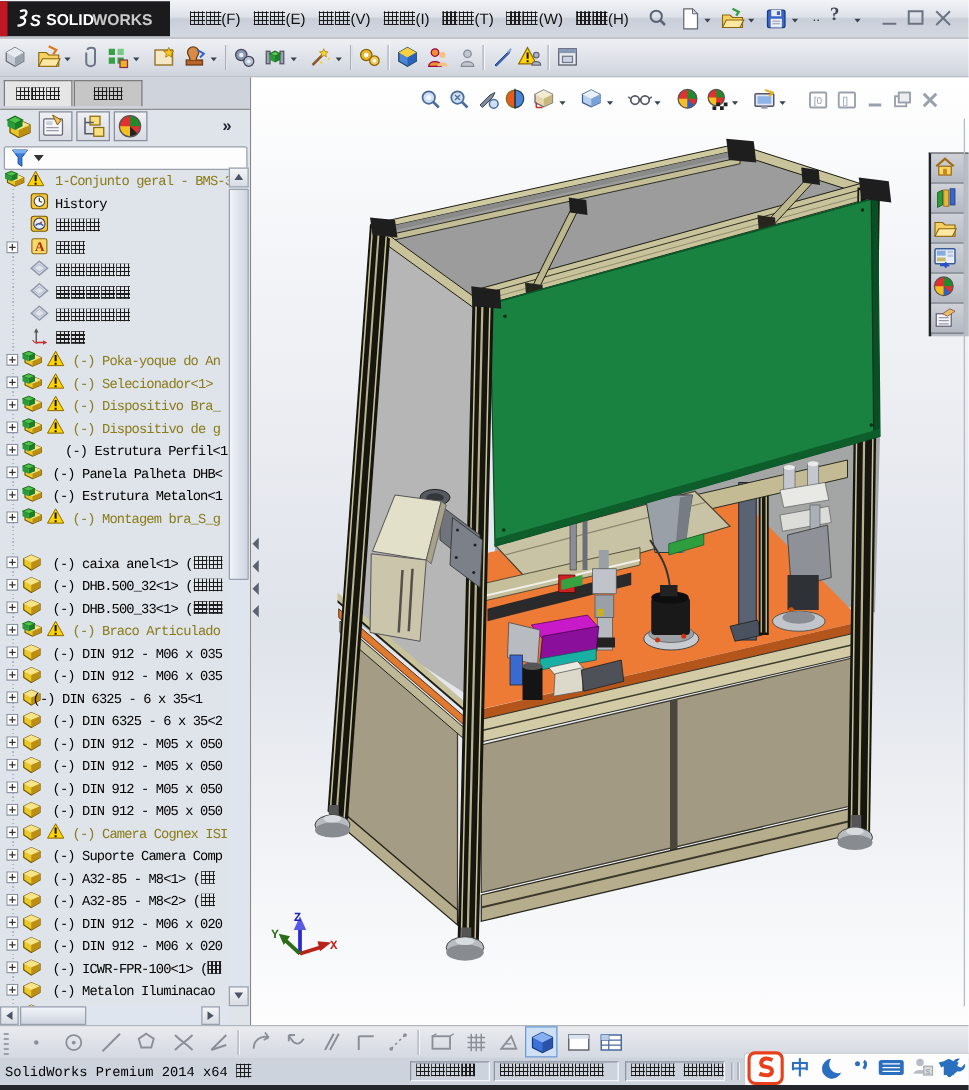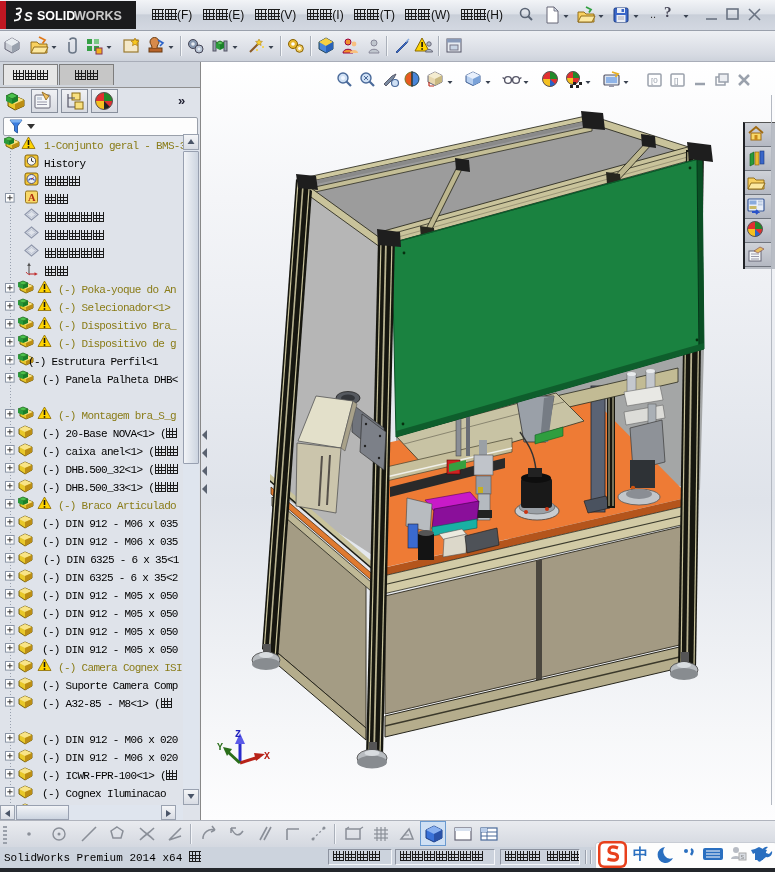--- a/index.html
+++ b/index.html
@@ -423,252 +423,255 @@
           <line x1="4.9" y1="2.2" x2="4.9" y2="7.4" stroke="#333" stroke-width="1"></line>
         </svg>
         <svg width="17" height="15" style="position:absolute;left:17px;top:1px">
           <polygon points="3,7 9,4 16,7 16,11 9,14 3,11" fill="#e8c82a" stroke="#6a5200" stroke-width="0.9"></polygon>
           <polygon points="3,7 9,4 16,7 9,10" fill="#f8e488"></polygon>
           <polygon points="9,10 16,7 16,11 9,14" fill="#bc8e14"></polygon>
           <polygon points="1,4 6,2 11,4 6,6" fill="#4cc24c" stroke="#1a6a1a" stroke-width="0.8"></polygon>
           <polygon points="1,4 6,6 6,10 1,8" fill="#2a9a3a"></polygon>
           <polygon points="6,6 11,4 11,8 6,10" fill="#188028"></polygon>
         </svg>
-        <span style="position:absolute;left:28px;top:3px;color:#000">(-) Estrutura Perfil&lt;1</span>
+        <span style="position:absolute;left:52px;top:3px;color:#000">(-) Estrutura Perfil&lt;1</span>
       </div>
 <div class="trow" style="top:234px;left:0;position:absolute;width:199px">
         <svg width="10" height="10" style="position:absolute;left:5px;top:5px">
           <rect x="0.5" y="0.5" width="8.6" height="8.6" fill="#fff" stroke="#8a94a4" stroke-width="1"></rect>
           <line x1="2.3" y1="4.8" x2="7.5" y2="4.8" stroke="#333" stroke-width="1"></line>
           <line x1="4.9" y1="2.2" x2="4.9" y2="7.4" stroke="#333" stroke-width="1"></line>
         </svg>
         <svg width="17" height="15" style="position:absolute;left:17px;top:1px">
           <polygon points="3,7 9,4 16,7 16,11 9,14 3,11" fill="#e8c82a" stroke="#6a5200" stroke-width="0.9"></polygon>
           <polygon points="3,7 9,4 16,7 9,10" fill="#f8e488"></polygon>
           <polygon points="9,10 16,7 16,11 9,14" fill="#bc8e14"></polygon>
           <polygon points="1,4 6,2 11,4 6,6" fill="#4cc24c" stroke="#1a6a1a" stroke-width="0.8"></polygon>
           <polygon points="1,4 6,6 6,10 1,8" fill="#2a9a3a"></polygon>
           <polygon points="6,6 11,4 11,8 6,10" fill="#188028"></polygon>
         </svg>
         <span style="position:absolute;left:42px;top:3px;color:#000">(-) Panela Palheta DHB&lt;</span>
       </div>
-<div class="trow" style="top:270px;left:0;position:absolute;width:172px">
+<div class="trow" style="top:252px;left:0;position:absolute;width:183px">
         <svg width="10" height="10" style="position:absolute;left:5px;top:5px">
           <rect x="0.5" y="0.5" width="8.6" height="8.6" fill="#fff" stroke="#8a94a4" stroke-width="1"></rect>
           <line x1="2.3" y1="4.8" x2="7.5" y2="4.8" stroke="#333" stroke-width="1"></line>
           <line x1="4.9" y1="2.2" x2="4.9" y2="7.4" stroke="#333" stroke-width="1"></line>
         </svg>
         <svg width="17" height="15" style="position:absolute;left:17px;top:1px">
           <polygon points="3,7 9,4 16,7 16,11 9,14 3,11" fill="#e8c82a" stroke="#6a5200" stroke-width="0.9"></polygon>
           <polygon points="3,7 9,4 16,7 9,10" fill="#f8e488"></polygon>
           <polygon points="9,10 16,7 16,11 9,14" fill="#bc8e14"></polygon>
           <polygon points="1,4 6,2 11,4 6,6" fill="#4cc24c" stroke="#1a6a1a" stroke-width="0.8"></polygon>
           <polygon points="1,4 6,6 6,10 1,8" fill="#2a9a3a"></polygon>
           <polygon points="6,6 11,4 11,8 6,10" fill="#188028"></polygon>
         </svg>
-        <svg width="15" height="14" style="position:absolute;left:37px;top:2px">
-          <polygon points="7.5,1 14,12.5 1,12.5" fill="#ffd400" stroke="#8a6a00" stroke-width="0.8"></polygon>
-          <rect x="6.7" y="4" width="1.6" height="5" fill="#111"></rect>
-          <rect x="6.7" y="10.2" width="1.6" height="1.6" fill="#111"></rect>
-        </svg>
-        <span style="position:absolute;left:58px;top:3px;color:#8a7c18">(-) Montagem bra_S_g</span>
-      </div>
-<div class="trow" style="top:288px;left:0;position:absolute;width:183px">
-        <svg width="10" height="10" style="position:absolute;left:5px;top:5px">
-          <rect x="0.5" y="0.5" width="8.6" height="8.6" fill="#fff" stroke="#8a94a4" stroke-width="1"></rect>
-          <line x1="2.3" y1="4.8" x2="7.5" y2="4.8" stroke="#333" stroke-width="1"></line>
-          <line x1="4.9" y1="2.2" x2="4.9" y2="7.4" stroke="#333" stroke-width="1"></line>
-        </svg>
-        <svg width="17" height="15" style="position:absolute;left:17px;top:2px">
-          <polygon points="2,5 8,2 15,5 15,10 8,14 2,10" fill="#e8c82a" stroke="#6a5200" stroke-width="0.9"></polygon>
-          <polygon points="2,5 8,2 15,5 8,8" fill="#f8e488"></polygon>
-          <polygon points="8,8 15,5 15,10 8,14" fill="#bc8e14"></polygon>
-        </svg>
-        <span style="position:absolute;left:42px;top:3px;color:#000">(-) 20-Base NOVA&lt;1&gt; (<i class="zh z11"></i></span>
-      </div>
-<div class="trow" style="top:306px;left:0;position:absolute;width:183px">
-        <svg width="10" height="10" style="position:absolute;left:5px;top:5px">
-          <rect x="0.5" y="0.5" width="8.6" height="8.6" fill="#fff" stroke="#8a94a4" stroke-width="1"></rect>
-          <line x1="2.3" y1="4.8" x2="7.5" y2="4.8" stroke="#333" stroke-width="1"></line>
-          <line x1="4.9" y1="2.2" x2="4.9" y2="7.4" stroke="#333" stroke-width="1"></line>
-        </svg>
-        <svg width="17" height="15" style="position:absolute;left:17px;top:2px">
-          <polygon points="2,5 8,2 15,5 15,10 8,14 2,10" fill="#e8c82a" stroke="#6a5200" stroke-width="0.9"></polygon>
-          <polygon points="2,5 8,2 15,5 8,8" fill="#f8e488"></polygon>
-          <polygon points="8,8 15,5 15,10 8,14" fill="#bc8e14"></polygon>
-        </svg>
-        <span style="position:absolute;left:42px;top:3px;color:#000">(-) caixa anel&lt;1&gt; (<i class="zh z11"></i><i class="zh z11"></i></span>
-      </div>
-<div class="trow" style="top:324px;left:0;position:absolute;width:183px">
-        <svg width="10" height="10" style="position:absolute;left:5px;top:5px">
-          <rect x="0.5" y="0.5" width="8.6" height="8.6" fill="#fff" stroke="#8a94a4" stroke-width="1"></rect>
-          <line x1="2.3" y1="4.8" x2="7.5" y2="4.8" stroke="#333" stroke-width="1"></line>
-          <line x1="4.9" y1="2.2" x2="4.9" y2="7.4" stroke="#333" stroke-width="1"></line>
-        </svg>
-        <svg width="17" height="15" style="position:absolute;left:17px;top:2px">
-          <polygon points="2,5 8,2 15,5 15,10 8,14 2,10" fill="#e8c82a" stroke="#6a5200" stroke-width="0.9"></polygon>
-          <polygon points="2,5 8,2 15,5 8,8" fill="#f8e488"></polygon>
-          <polygon points="8,8 15,5 15,10 8,14" fill="#bc8e14"></polygon>
-        </svg>
-        <span style="position:absolute;left:42px;top:3px;color:#000">(-) DHB.500_32&lt;1&gt; (<i class="zh z11"></i><i class="zh z11"></i></span>
-      </div>
-<div class="trow" style="top:342px;left:0;position:absolute;width:183px">
-        <svg width="10" height="10" style="position:absolute;left:5px;top:5px">
-          <rect x="0.5" y="0.5" width="8.6" height="8.6" fill="#fff" stroke="#8a94a4" stroke-width="1"></rect>
-          <line x1="2.3" y1="4.8" x2="7.5" y2="4.8" stroke="#333" stroke-width="1"></line>
-          <line x1="4.9" y1="2.2" x2="4.9" y2="7.4" stroke="#333" stroke-width="1"></line>
-        </svg>
-        <svg width="17" height="15" style="position:absolute;left:17px;top:2px">
-          <polygon points="2,5 8,2 15,5 15,10 8,14 2,10" fill="#e8c82a" stroke="#6a5200" stroke-width="0.9"></polygon>
-          <polygon points="2,5 8,2 15,5 8,8" fill="#f8e488"></polygon>
-          <polygon points="8,8 15,5 15,10 8,14" fill="#bc8e14"></polygon>
-        </svg>
-        <span style="position:absolute;left:42px;top:3px;color:#000">(-) DHB.500_33&lt;1&gt; (<i class="zh z11"></i><i class="zh z11"></i></span>
-      </div>
-<div class="trow" style="top:360px;left:0;position:absolute;width:183px">
+        <span style="position:absolute;left:42px;top:3px;color:#000">(-) Estrutura Metalon&lt;1</span>
+      </div>
+<div class="trow" style="top:270px;left:0;position:absolute;width:172px">
         <svg width="10" height="10" style="position:absolute;left:5px;top:5px">
           <rect x="0.5" y="0.5" width="8.6" height="8.6" fill="#fff" stroke="#8a94a4" stroke-width="1"></rect>
           <line x1="2.3" y1="4.8" x2="7.5" y2="4.8" stroke="#333" stroke-width="1"></line>
           <line x1="4.9" y1="2.2" x2="4.9" y2="7.4" stroke="#333" stroke-width="1"></line>
         </svg>
         <svg width="17" height="15" style="position:absolute;left:17px;top:1px">
           <polygon points="3,7 9,4 16,7 16,11 9,14 3,11" fill="#e8c82a" stroke="#6a5200" stroke-width="0.9"></polygon>
           <polygon points="3,7 9,4 16,7 9,10" fill="#f8e488"></polygon>
           <polygon points="9,10 16,7 16,11 9,14" fill="#bc8e14"></polygon>
           <polygon points="1,4 6,2 11,4 6,6" fill="#4cc24c" stroke="#1a6a1a" stroke-width="0.8"></polygon>
           <polygon points="1,4 6,6 6,10 1,8" fill="#2a9a3a"></polygon>
           <polygon points="6,6 11,4 11,8 6,10" fill="#188028"></polygon>
         </svg>
         <svg width="15" height="14" style="position:absolute;left:37px;top:2px">
           <polygon points="7.5,1 14,12.5 1,12.5" fill="#ffd400" stroke="#8a6a00" stroke-width="0.8"></polygon>
           <rect x="6.7" y="4" width="1.6" height="5" fill="#111"></rect>
           <rect x="6.7" y="10.2" width="1.6" height="1.6" fill="#111"></rect>
         </svg>
-        <span style="position:absolute;left:58px;top:3px;color:#8a7c18">(-) Braco Articulado</span>
-      </div>
-<div class="trow" style="top:378px;left:0;position:absolute;width:183px">
-        <svg width="10" height="10" style="position:absolute;left:5px;top:5px">
-          <rect x="0.5" y="0.5" width="8.6" height="8.6" fill="#fff" stroke="#8a94a4" stroke-width="1"></rect>
-          <line x1="2.3" y1="4.8" x2="7.5" y2="4.8" stroke="#333" stroke-width="1"></line>
-          <line x1="4.9" y1="2.2" x2="4.9" y2="7.4" stroke="#333" stroke-width="1"></line>
-        </svg>
-        <svg width="17" height="15" style="position:absolute;left:17px;top:2px">
-          <polygon points="2,5 8,2 15,5 15,10 8,14 2,10" fill="#e8c82a" stroke="#6a5200" stroke-width="0.9"></polygon>
-          <polygon points="2,5 8,2 15,5 8,8" fill="#f8e488"></polygon>
-          <polygon points="8,8 15,5 15,10 8,14" fill="#bc8e14"></polygon>
-        </svg>
-        <span style="position:absolute;left:42px;top:3px;color:#000">(-) DIN 912 - M06 x 035</span>
-      </div>
-<div class="trow" style="top:396px;left:0;position:absolute;width:183px">
-        <svg width="10" height="10" style="position:absolute;left:5px;top:5px">
-          <rect x="0.5" y="0.5" width="8.6" height="8.6" fill="#fff" stroke="#8a94a4" stroke-width="1"></rect>
-          <line x1="2.3" y1="4.8" x2="7.5" y2="4.8" stroke="#333" stroke-width="1"></line>
-          <line x1="4.9" y1="2.2" x2="4.9" y2="7.4" stroke="#333" stroke-width="1"></line>
-        </svg>
-        <svg width="17" height="15" style="position:absolute;left:17px;top:2px">
-          <polygon points="2,5 8,2 15,5 15,10 8,14 2,10" fill="#e8c82a" stroke="#6a5200" stroke-width="0.9"></polygon>
-          <polygon points="2,5 8,2 15,5 8,8" fill="#f8e488"></polygon>
-          <polygon points="8,8 15,5 15,10 8,14" fill="#bc8e14"></polygon>
-        </svg>
-        <span style="position:absolute;left:42px;top:3px;color:#000">(-) DIN 912 - M06 x 035</span>
-      </div>
-<div class="trow" style="top:414px;left:0;position:absolute;width:183px">
-        <svg width="10" height="10" style="position:absolute;left:5px;top:5px">
-          <rect x="0.5" y="0.5" width="8.6" height="8.6" fill="#fff" stroke="#8a94a4" stroke-width="1"></rect>
-          <line x1="2.3" y1="4.8" x2="7.5" y2="4.8" stroke="#333" stroke-width="1"></line>
-          <line x1="4.9" y1="2.2" x2="4.9" y2="7.4" stroke="#333" stroke-width="1"></line>
-        </svg>
-        <svg width="17" height="15" style="position:absolute;left:17px;top:2px">
-          <polygon points="2,5 8,2 15,5 15,10 8,14 2,10" fill="#e8c82a" stroke="#6a5200" stroke-width="0.9"></polygon>
-          <polygon points="2,5 8,2 15,5 8,8" fill="#f8e488"></polygon>
-          <polygon points="8,8 15,5 15,10 8,14" fill="#bc8e14"></polygon>
-        </svg>
-        <span style="position:absolute;left:43px;top:3px;color:#000">(-) DIN 6325 - 6 x 35&lt;1</span>
-      </div>
-<div class="trow" style="top:432px;left:0;position:absolute;width:183px">
-        <svg width="10" height="10" style="position:absolute;left:5px;top:5px">
-          <rect x="0.5" y="0.5" width="8.6" height="8.6" fill="#fff" stroke="#8a94a4" stroke-width="1"></rect>
-          <line x1="2.3" y1="4.8" x2="7.5" y2="4.8" stroke="#333" stroke-width="1"></line>
-          <line x1="4.9" y1="2.2" x2="4.9" y2="7.4" stroke="#333" stroke-width="1"></line>
-        </svg>
-        <svg width="17" height="15" style="position:absolute;left:17px;top:2px">
-          <polygon points="2,5 8,2 15,5 15,10 8,14 2,10" fill="#e8c82a" stroke="#6a5200" stroke-width="0.9"></polygon>
-          <polygon points="2,5 8,2 15,5 8,8" fill="#f8e488"></polygon>
-          <polygon points="8,8 15,5 15,10 8,14" fill="#bc8e14"></polygon>
-        </svg>
-        <span style="position:absolute;left:42px;top:3px;color:#000">(-) DIN 6325 - 6 x 35&lt;2</span>
-      </div>
-<div class="trow" style="top:450px;left:0;position:absolute;width:183px">
-        <svg width="10" height="10" style="position:absolute;left:5px;top:5px">
-          <rect x="0.5" y="0.5" width="8.6" height="8.6" fill="#fff" stroke="#8a94a4" stroke-width="1"></rect>
-          <line x1="2.3" y1="4.8" x2="7.5" y2="4.8" stroke="#333" stroke-width="1"></line>
-          <line x1="4.9" y1="2.2" x2="4.9" y2="7.4" stroke="#333" stroke-width="1"></line>
-        </svg>
-        <svg width="17" height="15" style="position:absolute;left:17px;top:2px">
-          <polygon points="2,5 8,2 15,5 15,10 8,14 2,10" fill="#e8c82a" stroke="#6a5200" stroke-width="0.9"></polygon>
-          <polygon points="2,5 8,2 15,5 8,8" fill="#f8e488"></polygon>
-          <polygon points="8,8 15,5 15,10 8,14" fill="#bc8e14"></polygon>
-        </svg>
-        <span style="position:absolute;left:42px;top:3px;color:#000">(-) DIN 912 - M05 x 050</span>
-      </div>
-<div class="trow" style="top:468px;left:0;position:absolute;width:183px">
-        <svg width="10" height="10" style="position:absolute;left:5px;top:5px">
-          <rect x="0.5" y="0.5" width="8.6" height="8.6" fill="#fff" stroke="#8a94a4" stroke-width="1"></rect>
-          <line x1="2.3" y1="4.8" x2="7.5" y2="4.8" stroke="#333" stroke-width="1"></line>
-          <line x1="4.9" y1="2.2" x2="4.9" y2="7.4" stroke="#333" stroke-width="1"></line>
-        </svg>
-        <svg width="17" height="15" style="position:absolute;left:17px;top:2px">
-          <polygon points="2,5 8,2 15,5 15,10 8,14 2,10" fill="#e8c82a" stroke="#6a5200" stroke-width="0.9"></polygon>
-          <polygon points="2,5 8,2 15,5 8,8" fill="#f8e488"></polygon>
-          <polygon points="8,8 15,5 15,10 8,14" fill="#bc8e14"></polygon>
-        </svg>
-        <span style="position:absolute;left:42px;top:3px;color:#000">(-) DIN 912 - M05 x 050</span>
-      </div>
-<div class="trow" style="top:486px;left:0;position:absolute;width:183px">
-        <svg width="10" height="10" style="position:absolute;left:5px;top:5px">
-          <rect x="0.5" y="0.5" width="8.6" height="8.6" fill="#fff" stroke="#8a94a4" stroke-width="1"></rect>
-          <line x1="2.3" y1="4.8" x2="7.5" y2="4.8" stroke="#333" stroke-width="1"></line>
-          <line x1="4.9" y1="2.2" x2="4.9" y2="7.4" stroke="#333" stroke-width="1"></line>
-        </svg>
-        <svg width="17" height="15" style="position:absolute;left:17px;top:2px">
-          <polygon points="2,5 8,2 15,5 15,10 8,14 2,10" fill="#e8c82a" stroke="#6a5200" stroke-width="0.9"></polygon>
-          <polygon points="2,5 8,2 15,5 8,8" fill="#f8e488"></polygon>
-          <polygon points="8,8 15,5 15,10 8,14" fill="#bc8e14"></polygon>
-        </svg>
-        <span style="position:absolute;left:42px;top:3px;color:#000">(-) DIN 912 - M05 x 050</span>
-      </div>
-<div class="trow" style="top:504px;left:0;position:absolute;width:183px">
-        <svg width="10" height="10" style="position:absolute;left:5px;top:5px">
-          <rect x="0.5" y="0.5" width="8.6" height="8.6" fill="#fff" stroke="#8a94a4" stroke-width="1"></rect>
-          <line x1="2.3" y1="4.8" x2="7.5" y2="4.8" stroke="#333" stroke-width="1"></line>
-          <line x1="4.9" y1="2.2" x2="4.9" y2="7.4" stroke="#333" stroke-width="1"></line>
-        </svg>
-        <svg width="17" height="15" style="position:absolute;left:17px;top:2px">
-          <polygon points="2,5 8,2 15,5 15,10 8,14 2,10" fill="#e8c82a" stroke="#6a5200" stroke-width="0.9"></polygon>
-          <polygon points="2,5 8,2 15,5 8,8" fill="#f8e488"></polygon>
-          <polygon points="8,8 15,5 15,10 8,14" fill="#bc8e14"></polygon>
-        </svg>
-        <span style="position:absolute;left:42px;top:3px;color:#000">(-) DIN 912 - M05 x 050</span>
-      </div>
-<div class="trow" style="top:522px;left:0;position:absolute;width:183px">
-        <svg width="10" height="10" style="position:absolute;left:5px;top:5px">
-          <rect x="0.5" y="0.5" width="8.6" height="8.6" fill="#fff" stroke="#8a94a4" stroke-width="1"></rect>
-          <line x1="2.3" y1="4.8" x2="7.5" y2="4.8" stroke="#333" stroke-width="1"></line>
-          <line x1="4.9" y1="2.2" x2="4.9" y2="7.4" stroke="#333" stroke-width="1"></line>
-        </svg>
-        <svg width="17" height="15" style="position:absolute;left:17px;top:2px">
-          <polygon points="2,5 8,2 15,5 15,10 8,14 2,10" fill="#e8c82a" stroke="#6a5200" stroke-width="0.9"></polygon>
-          <polygon points="2,5 8,2 15,5 8,8" fill="#f8e488"></polygon>
-          <polygon points="8,8 15,5 15,10 8,14" fill="#bc8e14"></polygon>
+        <span style="position:absolute;left:58px;top:3px;color:#8a7c18">(-) Montagem bra_S_g</span>
+      </div>
+<div class="trow" style="top:306px;left:0;position:absolute;width:183px">
+        <svg width="10" height="10" style="position:absolute;left:5px;top:5px">
+          <rect x="0.5" y="0.5" width="8.6" height="8.6" fill="#fff" stroke="#8a94a4" stroke-width="1"></rect>
+          <line x1="2.3" y1="4.8" x2="7.5" y2="4.8" stroke="#333" stroke-width="1"></line>
+          <line x1="4.9" y1="2.2" x2="4.9" y2="7.4" stroke="#333" stroke-width="1"></line>
+        </svg>
+        <svg width="17" height="15" style="position:absolute;left:17px;top:2px">
+          <polygon points="2,5 8,2 15,5 15,10 8,14 2,10" fill="#e8c82a" stroke="#6a5200" stroke-width="0.9"></polygon>
+          <polygon points="2,5 8,2 15,5 8,8" fill="#f8e488"></polygon>
+          <polygon points="8,8 15,5 15,10 8,14" fill="#bc8e14"></polygon>
+        </svg>
+        <span style="position:absolute;left:42px;top:3px;color:#000">(-) caixa anel&lt;1&gt; (<i class="zh z11"></i><i class="zh z11"></i></span>
+      </div>
+<div class="trow" style="top:324px;left:0;position:absolute;width:183px">
+        <svg width="10" height="10" style="position:absolute;left:5px;top:5px">
+          <rect x="0.5" y="0.5" width="8.6" height="8.6" fill="#fff" stroke="#8a94a4" stroke-width="1"></rect>
+          <line x1="2.3" y1="4.8" x2="7.5" y2="4.8" stroke="#333" stroke-width="1"></line>
+          <line x1="4.9" y1="2.2" x2="4.9" y2="7.4" stroke="#333" stroke-width="1"></line>
+        </svg>
+        <svg width="17" height="15" style="position:absolute;left:17px;top:2px">
+          <polygon points="2,5 8,2 15,5 15,10 8,14 2,10" fill="#e8c82a" stroke="#6a5200" stroke-width="0.9"></polygon>
+          <polygon points="2,5 8,2 15,5 8,8" fill="#f8e488"></polygon>
+          <polygon points="8,8 15,5 15,10 8,14" fill="#bc8e14"></polygon>
+        </svg>
+        <span style="position:absolute;left:42px;top:3px;color:#000">(-) DHB.500_32&lt;1&gt; (<i class="zh z11"></i><i class="zh z11"></i></span>
+      </div>
+<div class="trow" style="top:342px;left:0;position:absolute;width:183px">
+        <svg width="10" height="10" style="position:absolute;left:5px;top:5px">
+          <rect x="0.5" y="0.5" width="8.6" height="8.6" fill="#fff" stroke="#8a94a4" stroke-width="1"></rect>
+          <line x1="2.3" y1="4.8" x2="7.5" y2="4.8" stroke="#333" stroke-width="1"></line>
+          <line x1="4.9" y1="2.2" x2="4.9" y2="7.4" stroke="#333" stroke-width="1"></line>
+        </svg>
+        <svg width="17" height="15" style="position:absolute;left:17px;top:2px">
+          <polygon points="2,5 8,2 15,5 15,10 8,14 2,10" fill="#e8c82a" stroke="#6a5200" stroke-width="0.9"></polygon>
+          <polygon points="2,5 8,2 15,5 8,8" fill="#f8e488"></polygon>
+          <polygon points="8,8 15,5 15,10 8,14" fill="#bc8e14"></polygon>
+        </svg>
+        <span style="position:absolute;left:42px;top:3px;color:#000">(-) DHB.500_33&lt;1&gt; (<i class="zh z11"></i><i class="zh z11"></i></span>
+      </div>
+<div class="trow" style="top:360px;left:0;position:absolute;width:183px">
+        <svg width="10" height="10" style="position:absolute;left:5px;top:5px">
+          <rect x="0.5" y="0.5" width="8.6" height="8.6" fill="#fff" stroke="#8a94a4" stroke-width="1"></rect>
+          <line x1="2.3" y1="4.8" x2="7.5" y2="4.8" stroke="#333" stroke-width="1"></line>
+          <line x1="4.9" y1="2.2" x2="4.9" y2="7.4" stroke="#333" stroke-width="1"></line>
+        </svg>
+        <svg width="17" height="15" style="position:absolute;left:17px;top:1px">
+          <polygon points="3,7 9,4 16,7 16,11 9,14 3,11" fill="#e8c82a" stroke="#6a5200" stroke-width="0.9"></polygon>
+          <polygon points="3,7 9,4 16,7 9,10" fill="#f8e488"></polygon>
+          <polygon points="9,10 16,7 16,11 9,14" fill="#bc8e14"></polygon>
+          <polygon points="1,4 6,2 11,4 6,6" fill="#4cc24c" stroke="#1a6a1a" stroke-width="0.8"></polygon>
+          <polygon points="1,4 6,6 6,10 1,8" fill="#2a9a3a"></polygon>
+          <polygon points="6,6 11,4 11,8 6,10" fill="#188028"></polygon>
         </svg>
         <svg width="15" height="14" style="position:absolute;left:37px;top:2px">
           <polygon points="7.5,1 14,12.5 1,12.5" fill="#ffd400" stroke="#8a6a00" stroke-width="0.8"></polygon>
           <rect x="6.7" y="4" width="1.6" height="5" fill="#111"></rect>
           <rect x="6.7" y="10.2" width="1.6" height="1.6" fill="#111"></rect>
         </svg>
+        <span style="position:absolute;left:58px;top:3px;color:#8a7c18">(-) Braco Articulado</span>
+      </div>
+<div class="trow" style="top:378px;left:0;position:absolute;width:183px">
+        <svg width="10" height="10" style="position:absolute;left:5px;top:5px">
+          <rect x="0.5" y="0.5" width="8.6" height="8.6" fill="#fff" stroke="#8a94a4" stroke-width="1"></rect>
+          <line x1="2.3" y1="4.8" x2="7.5" y2="4.8" stroke="#333" stroke-width="1"></line>
+          <line x1="4.9" y1="2.2" x2="4.9" y2="7.4" stroke="#333" stroke-width="1"></line>
+        </svg>
+        <svg width="17" height="15" style="position:absolute;left:17px;top:2px">
+          <polygon points="2,5 8,2 15,5 15,10 8,14 2,10" fill="#e8c82a" stroke="#6a5200" stroke-width="0.9"></polygon>
+          <polygon points="2,5 8,2 15,5 8,8" fill="#f8e488"></polygon>
+          <polygon points="8,8 15,5 15,10 8,14" fill="#bc8e14"></polygon>
+        </svg>
+        <span style="position:absolute;left:42px;top:3px;color:#000">(-) DIN 912 - M06 x 035</span>
+      </div>
+<div class="trow" style="top:396px;left:0;position:absolute;width:183px">
+        <svg width="10" height="10" style="position:absolute;left:5px;top:5px">
+          <rect x="0.5" y="0.5" width="8.6" height="8.6" fill="#fff" stroke="#8a94a4" stroke-width="1"></rect>
+          <line x1="2.3" y1="4.8" x2="7.5" y2="4.8" stroke="#333" stroke-width="1"></line>
+          <line x1="4.9" y1="2.2" x2="4.9" y2="7.4" stroke="#333" stroke-width="1"></line>
+        </svg>
+        <svg width="17" height="15" style="position:absolute;left:17px;top:2px">
+          <polygon points="2,5 8,2 15,5 15,10 8,14 2,10" fill="#e8c82a" stroke="#6a5200" stroke-width="0.9"></polygon>
+          <polygon points="2,5 8,2 15,5 8,8" fill="#f8e488"></polygon>
+          <polygon points="8,8 15,5 15,10 8,14" fill="#bc8e14"></polygon>
+        </svg>
+        <span style="position:absolute;left:42px;top:3px;color:#000">(-) DIN 912 - M06 x 035</span>
+      </div>
+<div class="trow" style="top:414px;left:0;position:absolute;width:183px">
+        <svg width="10" height="10" style="position:absolute;left:5px;top:5px">
+          <rect x="0.5" y="0.5" width="8.6" height="8.6" fill="#fff" stroke="#8a94a4" stroke-width="1"></rect>
+          <line x1="2.3" y1="4.8" x2="7.5" y2="4.8" stroke="#333" stroke-width="1"></line>
+          <line x1="4.9" y1="2.2" x2="4.9" y2="7.4" stroke="#333" stroke-width="1"></line>
+        </svg>
+        <svg width="17" height="15" style="position:absolute;left:17px;top:2px">
+          <polygon points="2,5 8,2 15,5 15,10 8,14 2,10" fill="#e8c82a" stroke="#6a5200" stroke-width="0.9"></polygon>
+          <polygon points="2,5 8,2 15,5 8,8" fill="#f8e488"></polygon>
+          <polygon points="8,8 15,5 15,10 8,14" fill="#bc8e14"></polygon>
+        </svg>
+        <span style="position:absolute;left:26px;top:3px;color:#000">(-) DIN 6325 - 6 x 35&lt;1</span>
+      </div>
+<div class="trow" style="top:432px;left:0;position:absolute;width:183px">
+        <svg width="10" height="10" style="position:absolute;left:5px;top:5px">
+          <rect x="0.5" y="0.5" width="8.6" height="8.6" fill="#fff" stroke="#8a94a4" stroke-width="1"></rect>
+          <line x1="2.3" y1="4.8" x2="7.5" y2="4.8" stroke="#333" stroke-width="1"></line>
+          <line x1="4.9" y1="2.2" x2="4.9" y2="7.4" stroke="#333" stroke-width="1"></line>
+        </svg>
+        <svg width="17" height="15" style="position:absolute;left:17px;top:2px">
+          <polygon points="2,5 8,2 15,5 15,10 8,14 2,10" fill="#e8c82a" stroke="#6a5200" stroke-width="0.9"></polygon>
+          <polygon points="2,5 8,2 15,5 8,8" fill="#f8e488"></polygon>
+          <polygon points="8,8 15,5 15,10 8,14" fill="#bc8e14"></polygon>
+        </svg>
+        <span style="position:absolute;left:42px;top:3px;color:#000">(-) DIN 6325 - 6 x 35&lt;2</span>
+      </div>
+<div class="trow" style="top:450px;left:0;position:absolute;width:183px">
+        <svg width="10" height="10" style="position:absolute;left:5px;top:5px">
+          <rect x="0.5" y="0.5" width="8.6" height="8.6" fill="#fff" stroke="#8a94a4" stroke-width="1"></rect>
+          <line x1="2.3" y1="4.8" x2="7.5" y2="4.8" stroke="#333" stroke-width="1"></line>
+          <line x1="4.9" y1="2.2" x2="4.9" y2="7.4" stroke="#333" stroke-width="1"></line>
+        </svg>
+        <svg width="17" height="15" style="position:absolute;left:17px;top:2px">
+          <polygon points="2,5 8,2 15,5 15,10 8,14 2,10" fill="#e8c82a" stroke="#6a5200" stroke-width="0.9"></polygon>
+          <polygon points="2,5 8,2 15,5 8,8" fill="#f8e488"></polygon>
+          <polygon points="8,8 15,5 15,10 8,14" fill="#bc8e14"></polygon>
+        </svg>
+        <span style="position:absolute;left:42px;top:3px;color:#000">(-) DIN 912 - M05 x 050</span>
+      </div>
+<div class="trow" style="top:468px;left:0;position:absolute;width:183px">
+        <svg width="10" height="10" style="position:absolute;left:5px;top:5px">
+          <rect x="0.5" y="0.5" width="8.6" height="8.6" fill="#fff" stroke="#8a94a4" stroke-width="1"></rect>
+          <line x1="2.3" y1="4.8" x2="7.5" y2="4.8" stroke="#333" stroke-width="1"></line>
+          <line x1="4.9" y1="2.2" x2="4.9" y2="7.4" stroke="#333" stroke-width="1"></line>
+        </svg>
+        <svg width="17" height="15" style="position:absolute;left:17px;top:2px">
+          <polygon points="2,5 8,2 15,5 15,10 8,14 2,10" fill="#e8c82a" stroke="#6a5200" stroke-width="0.9"></polygon>
+          <polygon points="2,5 8,2 15,5 8,8" fill="#f8e488"></polygon>
+          <polygon points="8,8 15,5 15,10 8,14" fill="#bc8e14"></polygon>
+        </svg>
+        <span style="position:absolute;left:42px;top:3px;color:#000">(-) DIN 912 - M05 x 050</span>
+      </div>
+<div class="trow" style="top:486px;left:0;position:absolute;width:183px">
+        <svg width="10" height="10" style="position:absolute;left:5px;top:5px">
+          <rect x="0.5" y="0.5" width="8.6" height="8.6" fill="#fff" stroke="#8a94a4" stroke-width="1"></rect>
+          <line x1="2.3" y1="4.8" x2="7.5" y2="4.8" stroke="#333" stroke-width="1"></line>
+          <line x1="4.9" y1="2.2" x2="4.9" y2="7.4" stroke="#333" stroke-width="1"></line>
+        </svg>
+        <svg width="17" height="15" style="position:absolute;left:17px;top:2px">
+          <polygon points="2,5 8,2 15,5 15,10 8,14 2,10" fill="#e8c82a" stroke="#6a5200" stroke-width="0.9"></polygon>
+          <polygon points="2,5 8,2 15,5 8,8" fill="#f8e488"></polygon>
+          <polygon points="8,8 15,5 15,10 8,14" fill="#bc8e14"></polygon>
+        </svg>
+        <span style="position:absolute;left:42px;top:3px;color:#000">(-) DIN 912 - M05 x 050</span>
+      </div>
+<div class="trow" style="top:504px;left:0;position:absolute;width:183px">
+        <svg width="10" height="10" style="position:absolute;left:5px;top:5px">
+          <rect x="0.5" y="0.5" width="8.6" height="8.6" fill="#fff" stroke="#8a94a4" stroke-width="1"></rect>
+          <line x1="2.3" y1="4.8" x2="7.5" y2="4.8" stroke="#333" stroke-width="1"></line>
+          <line x1="4.9" y1="2.2" x2="4.9" y2="7.4" stroke="#333" stroke-width="1"></line>
+        </svg>
+        <svg width="17" height="15" style="position:absolute;left:17px;top:2px">
+          <polygon points="2,5 8,2 15,5 15,10 8,14 2,10" fill="#e8c82a" stroke="#6a5200" stroke-width="0.9"></polygon>
+          <polygon points="2,5 8,2 15,5 8,8" fill="#f8e488"></polygon>
+          <polygon points="8,8 15,5 15,10 8,14" fill="#bc8e14"></polygon>
+        </svg>
+        <span style="position:absolute;left:42px;top:3px;color:#000">(-) DIN 912 - M05 x 050</span>
+      </div>
+<div class="trow" style="top:522px;left:0;position:absolute;width:183px">
+        <svg width="10" height="10" style="position:absolute;left:5px;top:5px">
+          <rect x="0.5" y="0.5" width="8.6" height="8.6" fill="#fff" stroke="#8a94a4" stroke-width="1"></rect>
+          <line x1="2.3" y1="4.8" x2="7.5" y2="4.8" stroke="#333" stroke-width="1"></line>
+          <line x1="4.9" y1="2.2" x2="4.9" y2="7.4" stroke="#333" stroke-width="1"></line>
+        </svg>
+        <svg width="17" height="15" style="position:absolute;left:17px;top:2px">
+          <polygon points="2,5 8,2 15,5 15,10 8,14 2,10" fill="#e8c82a" stroke="#6a5200" stroke-width="0.9"></polygon>
+          <polygon points="2,5 8,2 15,5 8,8" fill="#f8e488"></polygon>
+          <polygon points="8,8 15,5 15,10 8,14" fill="#bc8e14"></polygon>
+        </svg>
+        <svg width="15" height="14" style="position:absolute;left:37px;top:2px">
+          <polygon points="7.5,1 14,12.5 1,12.5" fill="#ffd400" stroke="#8a6a00" stroke-width="0.8"></polygon>
+          <rect x="6.7" y="4" width="1.6" height="5" fill="#111"></rect>
+          <rect x="6.7" y="10.2" width="1.6" height="1.6" fill="#111"></rect>
+        </svg>
         <span style="position:absolute;left:58px;top:3px;color:#8a7c18">(-) Camera Cognex ISI</span>
       </div>
 <div class="trow" style="top:540px;left:0;position:absolute;width:183px">
         <svg width="10" height="10" style="position:absolute;left:5px;top:5px">
           <rect x="0.5" y="0.5" width="8.6" height="8.6" fill="#fff" stroke="#8a94a4" stroke-width="1"></rect>
           <line x1="2.3" y1="4.8" x2="7.5" y2="4.8" stroke="#333" stroke-width="1"></line>
           <line x1="4.9" y1="2.2" x2="4.9" y2="7.4" stroke="#333" stroke-width="1"></line>
         </svg>
         <svg width="17" height="15" style="position:absolute;left:17px;top:2px">
           <polygon points="2,5 8,2 15,5 15,10 8,14 2,10" fill="#e8c82a" stroke="#6a5200" stroke-width="0.9"></polygon>
@@ -683,20 +686,33 @@
           <line x1="2.3" y1="4.8" x2="7.5" y2="4.8" stroke="#333" stroke-width="1"></line>
           <line x1="4.9" y1="2.2" x2="4.9" y2="7.4" stroke="#333" stroke-width="1"></line>
         </svg>
         <svg width="17" height="15" style="position:absolute;left:17px;top:2px">
           <polygon points="2,5 8,2 15,5 15,10 8,14 2,10" fill="#e8c82a" stroke="#6a5200" stroke-width="0.9"></polygon>
           <polygon points="2,5 8,2 15,5 8,8" fill="#f8e488"></polygon>
           <polygon points="8,8 15,5 15,10 8,14" fill="#bc8e14"></polygon>
         </svg>
         <span style="position:absolute;left:42px;top:3px;color:#000">(-) A32-85 - M8&lt;1&gt; (<i class="zh z11"></i></span>
       </div>
+<div class="trow" style="top:576px;left:0;position:absolute;width:183px">
+        <svg width="10" height="10" style="position:absolute;left:5px;top:5px">
+          <rect x="0.5" y="0.5" width="8.6" height="8.6" fill="#fff" stroke="#8a94a4" stroke-width="1"></rect>
+          <line x1="2.3" y1="4.8" x2="7.5" y2="4.8" stroke="#333" stroke-width="1"></line>
+          <line x1="4.9" y1="2.2" x2="4.9" y2="7.4" stroke="#333" stroke-width="1"></line>
+        </svg>
+        <svg width="17" height="15" style="position:absolute;left:17px;top:2px">
+          <polygon points="2,5 8,2 15,5 15,10 8,14 2,10" fill="#e8c82a" stroke="#6a5200" stroke-width="0.9"></polygon>
+          <polygon points="2,5 8,2 15,5 8,8" fill="#f8e488"></polygon>
+          <polygon points="8,8 15,5 15,10 8,14" fill="#bc8e14"></polygon>
+        </svg>
+        <span style="position:absolute;left:42px;top:3px;color:#000">(-) A32-85 - M8&lt;2&gt; (<i class="zh z11"></i></span>
+      </div>
 <div class="trow" style="top:594px;left:0;position:absolute;width:183px">
         <svg width="10" height="10" style="position:absolute;left:5px;top:5px">
           <rect x="0.5" y="0.5" width="8.6" height="8.6" fill="#fff" stroke="#8a94a4" stroke-width="1"></rect>
           <line x1="2.3" y1="4.8" x2="7.5" y2="4.8" stroke="#333" stroke-width="1"></line>
           <line x1="4.9" y1="2.2" x2="4.9" y2="7.4" stroke="#333" stroke-width="1"></line>
         </svg>
         <svg width="17" height="15" style="position:absolute;left:17px;top:2px">
           <polygon points="2,5 8,2 15,5 15,10 8,14 2,10" fill="#e8c82a" stroke="#6a5200" stroke-width="0.9"></polygon>
           <polygon points="2,5 8,2 15,5 8,8" fill="#f8e488"></polygon>
           <polygon points="8,8 15,5 15,10 8,14" fill="#bc8e14"></polygon>
@@ -733,21 +749,21 @@
         <svg width="10" height="10" style="position:absolute;left:5px;top:5px">
           <rect x="0.5" y="0.5" width="8.6" height="8.6" fill="#fff" stroke="#8a94a4" stroke-width="1"></rect>
           <line x1="2.3" y1="4.8" x2="7.5" y2="4.8" stroke="#333" stroke-width="1"></line>
           <line x1="4.9" y1="2.2" x2="4.9" y2="7.4" stroke="#333" stroke-width="1"></line>
         </svg>
         <svg width="17" height="15" style="position:absolute;left:17px;top:2px">
           <polygon points="2,5 8,2 15,5 15,10 8,14 2,10" fill="#e8c82a" stroke="#6a5200" stroke-width="0.9"></polygon>
           <polygon points="2,5 8,2 15,5 8,8" fill="#f8e488"></polygon>
           <polygon points="8,8 15,5 15,10 8,14" fill="#bc8e14"></polygon>
         </svg>
-        <span style="position:absolute;left:42px;top:3px;color:#000">(-) Cognex Iluminacao</span>
+        <span style="position:absolute;left:42px;top:3px;color:#000">(-) Metalon Iluminacao</span>
       </div>
 <div class="trow" style="top:666px;left:0;position:absolute;width:183px">
         <svg width="17" height="15" style="position:absolute;left:17px;top:2px">
           <polygon points="2,5 8,2 15,5 15,10 8,14 2,10" fill="#e8c82a" stroke="#6a5200" stroke-width="0.9"></polygon>
           <polygon points="2,5 8,2 15,5 8,8" fill="#f8e488"></polygon>
           <polygon points="8,8 15,5 15,10 8,14" fill="#bc8e14"></polygon>
         </svg>
         <span style="position:absolute;left:42px;top:3px;color:#000"></span>
       </div>
     </div>

